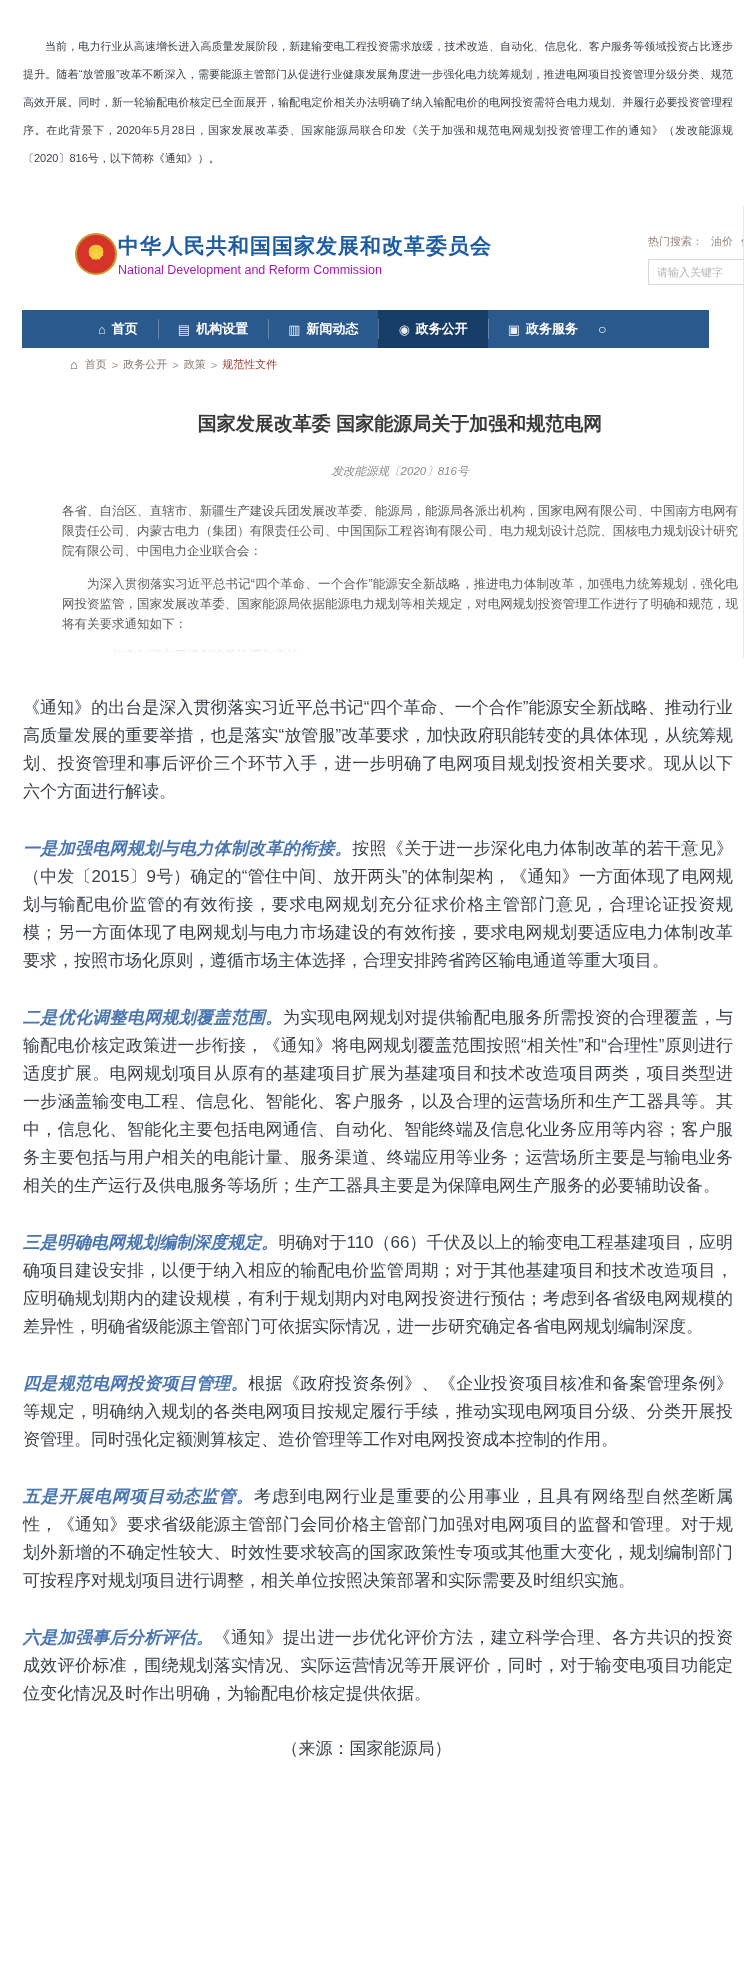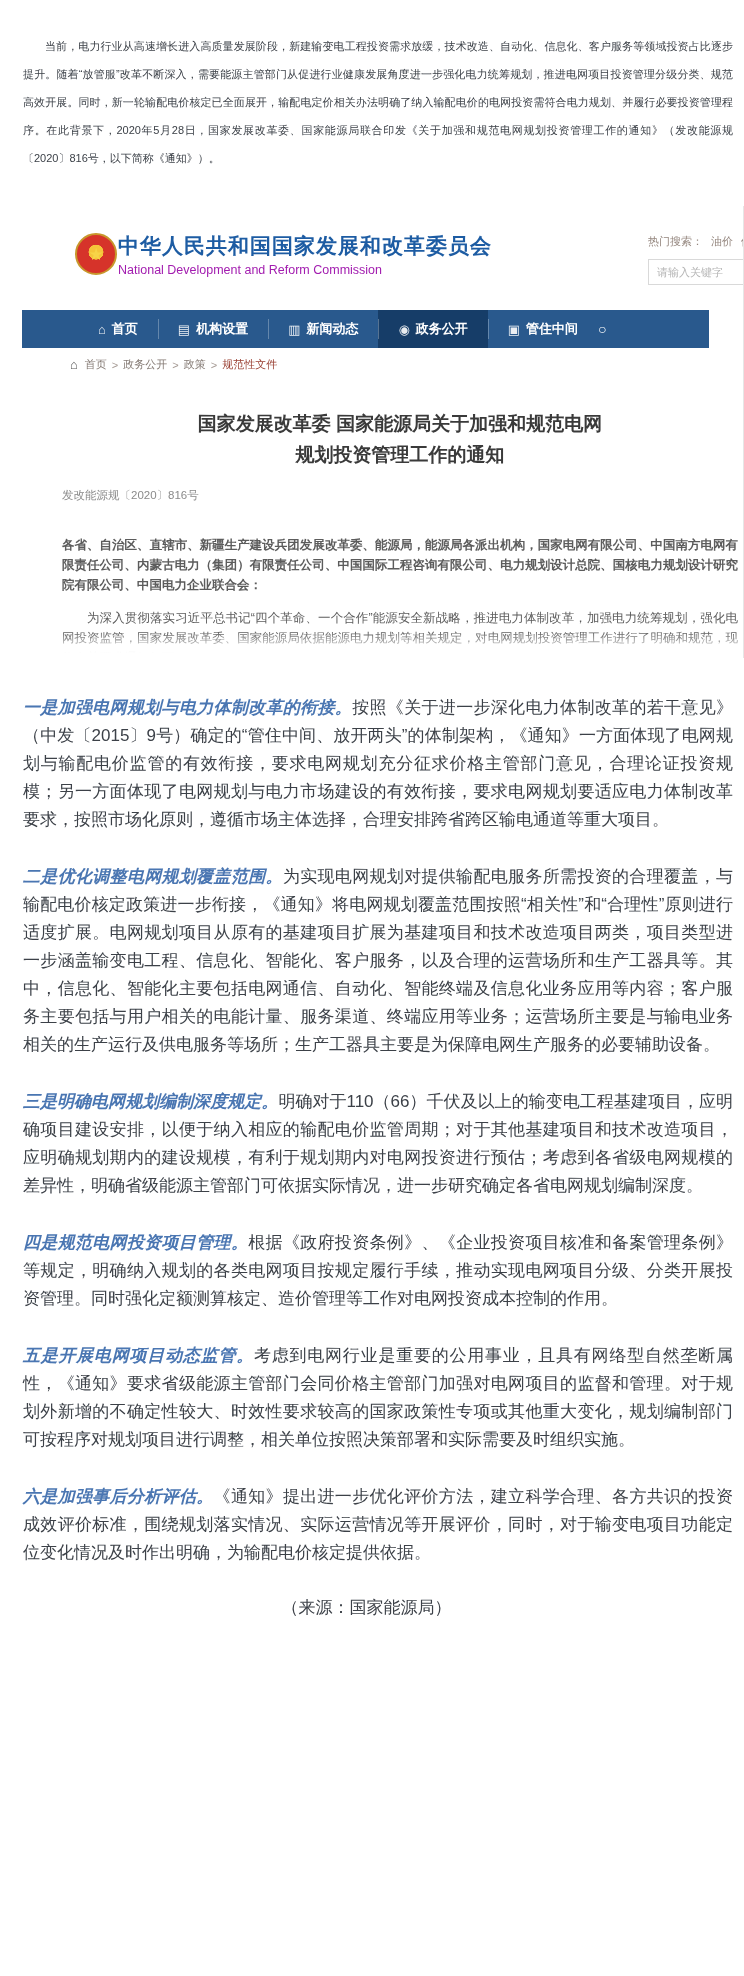--- a/index.html
+++ b/index.html
@@ -30,23 +30,23 @@
   .nav-more{width:12px;height:38px;overflow:hidden;color:#fff;display:flex;align-items:center;font-size:14px;flex:none;}
   
   .crumbs{padding:9px 0 7px 48px;font-size:11px;color:#847a74;display:flex;align-items:center;gap:5px;}
   .crumbs .home-ic{color:#555;font-size:13px;margin-right:2px;}
   .crumb{cursor:pointer;}
   .crumb.current{color:#9a4033;}
   .sep{color:#a59a94;}
   
   .doc{margin:10px 5px 0 40px;position:relative;}
   .doc-title{ text-align:center;font-size:19px;font-weight:bold;color:#3a3a3a;line-height:31px;margin-top:29px;}
-  .doc-num{font-size:11.5px;color:#8a8a8a;margin-top:18px;}
+  .doc-num{text-align:center;font-size:11.5px;color:#8a8a8a;margin-top:25px;font-style:italic;}
   .doc-body{font-size:12.5px;color:#5c5c5c;line-height:20px;text-align:justify;}
-  .recipients{margin-top:32px;font-weight:bold;}
+  .recipients{margin-top:22px;}
   .doc-para{text-indent:2em;margin-top:0;}
   .doc-h{font-weight:bold;color:#4a4a4a;text-indent:2em;}
   .fade{position:absolute;left:0;right:0;bottom:0;height:26px;background:linear-gradient(rgba(255,255,255,0),#fff 80%);}
   
   .analysis{margin:36px 11px 0 23px;font-size:17px;line-height:28px;text-align:justify;color:#3c4148;}
   .analysis p{margin:0 0 29px 0;}
   .pt-head{color:#4a76b2;font-weight:bold;font-style:italic;}
   .source{margin:10px 11px 34px 0;text-align:center;font-size:17px;color:#3c4148;}
 </style>
 </head>
@@ -82,52 +82,52 @@
     <div class="nav-item">
         <span class="nav-icon">▥</span>
         <span>新闻动态</span>
       </div>
     <div class="nav-item active">
         <span class="nav-icon">◉</span>
         <span>政务公开</span>
       </div>
     <div class="nav-item">
         <span class="nav-icon">▣</span>
-        <span>管住中间</span>
+        <span>政务服务</span>
       </div>
     <div class="nav-more">○</div>
   </div>
 
   <div class="crumbs">
     <span class="home-ic">⌂</span>
     <span class="crumb">首页</span>
     <span class="sep">&gt;</span>
     <span class="crumb">政务公开</span>
     <span class="sep">&gt;</span>
     <span class="crumb">政策</span>
     <span class="sep">&gt;</span>
     <span class="crumb current">规范性文件</span>
   </div>
 
   <div class="doc">
     <div class="doc-title">
       <div>国家发展改革委 国家能源局关于加强和规范电网</div>
-      <div>规划投资管理工作的通知</div>
     </div>
     <div class="doc-num">发改能源规〔2020〕816号</div>
     <p class="doc-body recipients">各省、自治区、直辖市、新疆生产建设兵团发展改革委、能源局，能源局各派出机构，国家电网有限公司、中国南方电网有限责任公司、内蒙古电力（集团）有限责任公司、中国国际工程咨询有限公司、电力规划设计总院、国核电力规划设计研究院有限公司、中国电力企业联合会：</p>
     <p class="doc-body doc-para">为深入贯彻落实习近平总书记“四个革命、一个合作”能源安全新战略，推进电力体制改革，加强电力统筹规划，强化电网投资监管，国家发展改革委、国家能源局依据能源电力规划等相关规定，对电网规划投资管理工作进行了明确和规范，现将有关要求通知如下：</p>
     <div class="doc-body doc-h">一、切实加强电网规划统筹协调与实施</div>
 
   </div>
 
   <div class="fade"></div>
 </div>
 
 <div class="analysis">
+  <p>《通知》的出台是深入贯彻落实习近平总书记“四个革命、一个合作”能源安全新战略、推动行业高质量发展的重要举措，也是落实“放管服”改革要求，加快政府职能转变的具体体现，从统筹规划、投资管理和事后评价三个环节入手，进一步明确了电网项目规划投资相关要求。现从以下六个方面进行解读。</p>
 
   <p><span class="pt-head">一是加强电网规划与电力体制改革的衔接。</span><span>按照《关于进一步深化电力体制改革的若干意见》（中发〔2015〕9号）确定的“管住中间、放开两头”的体制架构，《通知》一方面体现了电网规划与输配电价监管的有效衔接，要求电网规划充分征求价格主管部门意见，合理论证投资规模；另一方面体现了电网规划与电力市场建设的有效衔接，要求电网规划要适应电力体制改革要求，按照市场化原则，遵循市场主体选择，合理安排跨省跨区输电通道等重大项目。</span></p>
 
   <p><span class="pt-head">二是优化调整电网规划覆盖范围。</span><span>为实现电网规划对提供输配电服务所需投资的合理覆盖，与输配电价核定政策进一步衔接，《通知》将电网规划覆盖范围按照“相关性”和“合理性”原则进行适度扩展。电网规划项目从原有的基建项目扩展为基建项目和技术改造项目两类，项目类型进一步涵盖输变电工程、信息化、智能化、客户服务，以及合理的运营场所和生产工器具等。其中，信息化、智能化主要包括电网通信、自动化、智能终端及信息化业务应用等内容；客户服务主要包括与用户相关的电能计量、服务渠道、终端应用等业务；运营场所主要是与输电业务相关的生产运行及供电服务等场所；生产工器具主要是为保障电网生产服务的必要辅助设备。</span></p>
 
   <p><span class="pt-head">三是明确电网规划编制深度规定。</span><span>明确对于110（66）千伏及以上的输变电工程基建项目，应明确项目建设安排，以便于纳入相应的输配电价监管周期；对于其他基建项目和技术改造项目，应明确规划期内的建设规模，有利于规划期内对电网投资进行预估；考虑到各省级电网规模的差异性，明确省级能源主管部门可依据实际情况，进一步研究确定各省电网规划编制深度。</span></p>
 
   <p><span class="pt-head">四是规范电网投资项目管理。</span><span>根据《政府投资条例》、《企业投资项目核准和备案管理条例》等规定，明确纳入规划的各类电网项目按规定履行手续，推动实现电网项目分级、分类开展投资管理。同时强化定额测算核定、造价管理等工作对电网投资成本控制的作用。</span></p>
 
   <p><span class="pt-head">五是开展电网项目动态监管。</span><span>考虑到电网行业是重要的公用事业，且具有网络型自然垄断属性，《通知》要求省级能源主管部门会同价格主管部门加强对电网项目的监督和管理。对于规划外新增的不确定性较大、时效性要求较高的国家政策性专项或其他重大变化，规划编制部门可按程序对规划项目进行调整，相关单位按照决策部署和实际需要及时组织实施。</span></p>

